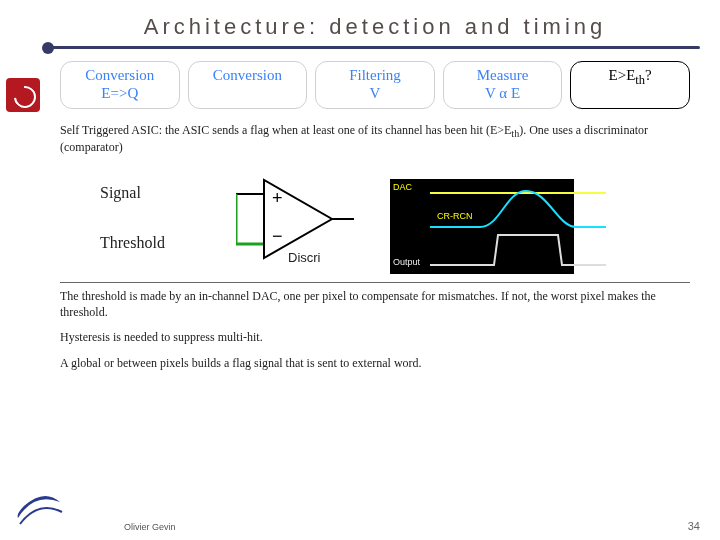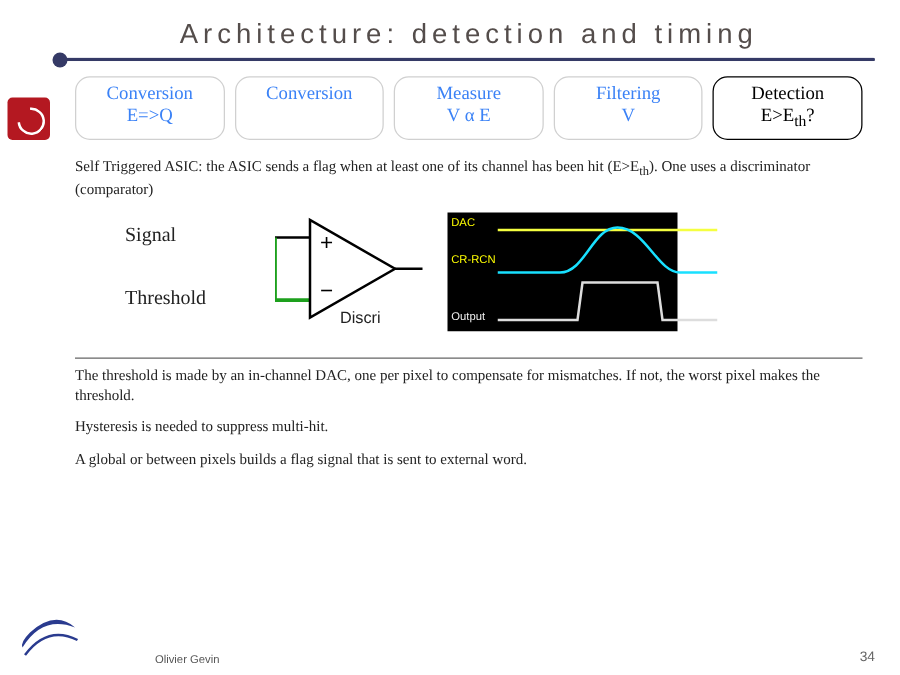--- a/index.html
+++ b/index.html
@@ -12,30 +12,30 @@
 
   .pipeline { display: flex; justify-content: space-between; gap: 8px; padding: 4px 0 10px; }
   .stage { flex: 1 1 0; border: 1px solid #999; border-radius: 12px; padding: 4px 4px 6px; text-align: center; font-size: 15px; line-height: 1.2; background:#fff; }
   .stage.dimmed { color: #3b82f6; border-color:#d0d0d0; }
   .stage.active { color:#000; border-color:#000; border-width:1.5px; }
   .stage .l1 { display:block; }
   .stage .l2 { display:block; }
 
   .para { font-size: 12px; line-height: 1.3; margin: 4px 0 10px; }
 
-  .diagram { display:flex; align-items:flex-start; margin: 4px 0 8px; height: 108px; position:relative; }
+  .diagram { display:flex; align-items:flex-end; margin: 4px 0 8px; height: 108px; position:relative;gap:16px; }
   .left-labels { width: 120px; position:relative; height:100px; margin-left:40px; }
   .lbl { position:absolute; font-size:16px; left:0; }
   .opamp { position:relative; width:120px; height:100px; }
   .opamp svg { position:absolute; left:0; top:0; }
   .discri { position:absolute; left:52px; top:76px; font-size:13px; font-family: Arial, sans-serif; }
   .scope { margin-left:18px; width:184px; height:95px; background:#000; color:#fff; padding:4px 4px 4px 44px; position:relative; }
   .scope-lab { position:absolute; left:3px; color:#ff0; font-family: Arial, sans-serif; font-size:9px; }
   .scope-lab.dac { top:3px; }
-  .scope-lab.crrc { top:32px; }
+  .scope-lab.crrc { top:32px;margin-left:44px; }
   .scope-lab.out { top:78px; color:#eee; }
   .scope svg { position:absolute; left:40px; top:0; }
 
   .footer { position:absolute; bottom:8px; left:0; right:0; display:flex; align-items:flex-end; justify-content:space-between; padding: 0 20px 0 10px; }
   .cea-logo { position:absolute; left:6px; top:78px; width:40px; height:40px; }
   .cea-logo .sq { width:34px; height:34px; background:#b41821; border-radius:4px; position:relative; }
   .cea-logo .sq::after { content:""; position:absolute; left:8px; top:8px; width:18px; height:18px; border:2px solid #fff; border-radius:50%; border-left-color:transparent; transform:rotate(40deg); }
   .irfu { width:50px; height:44px; position:relative; margin-left:4px; }
   .irfu svg { width:50px; height:44px; }
   .author { font-family: Arial, sans-serif; font-size:9px; color:#555; margin-left:60px; }
@@ -56,29 +56,28 @@
 
   <div class="pipeline">
     <div class="stage dimmed">
       <span class="l1">Conversion</span>
       <span class="l2">E=&gt;Q</span>
     </div>
     <div class="stage dimmed">
       <span class="l1">Conversion</span>
     </div>
     <div class="stage dimmed">
+      <span class="l1">Filtering</span>
+      <span class="l2">V</span>
+    </div>
+    <div class="stage dimmed">
       <span class="l1">Measure</span>
       <span class="l2">V α E</span>
     </div>
-    <div class="stage dimmed">
-      <span class="l1">Filtering</span>
-      <span class="l2">V</span>
-    </div>
     <div class="stage active">
-      <span class="l1">Detection</span>
       <span class="l2">E&gt;E<sub>th</sub>?</span>
     </div>
   </div>
 
   <p class="para">Self Triggered ASIC: the ASIC sends a flag when at least one of its channel has been hit (E&gt;E<sub>th</sub>). One uses a discriminator (comparator)</p>
 
   <div class="diagram">
     <div class="left-labels">
       <span class="lbl" style="top:10px;">Signal</span>
       <span class="lbl" style="top:60px;">Threshold</span>

